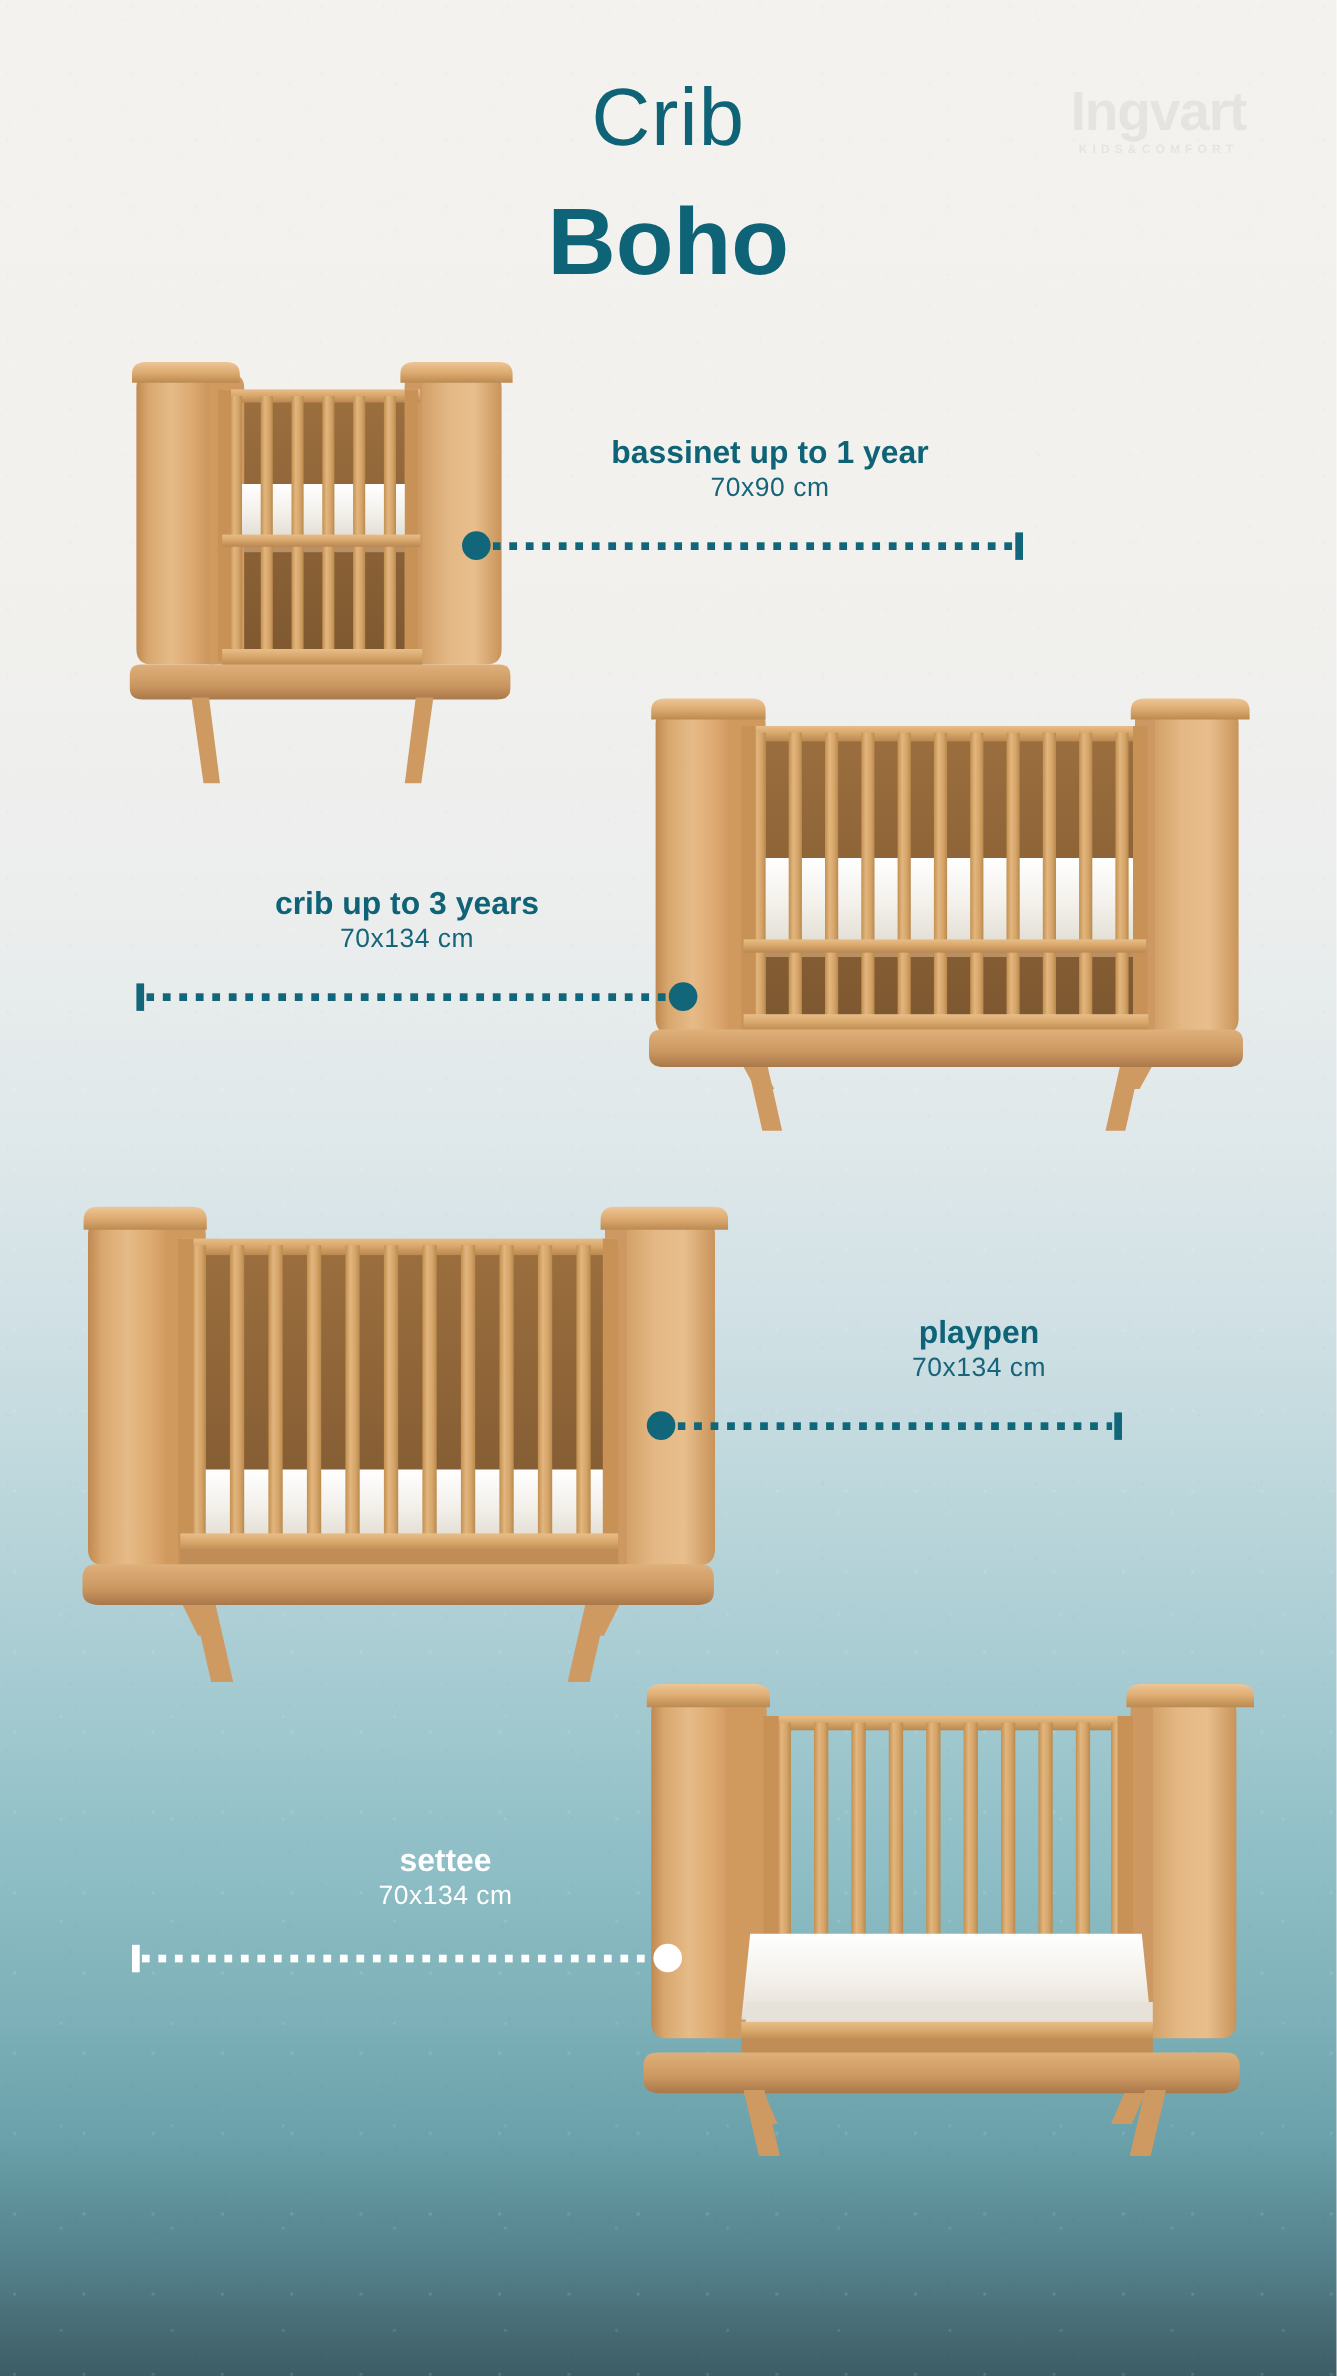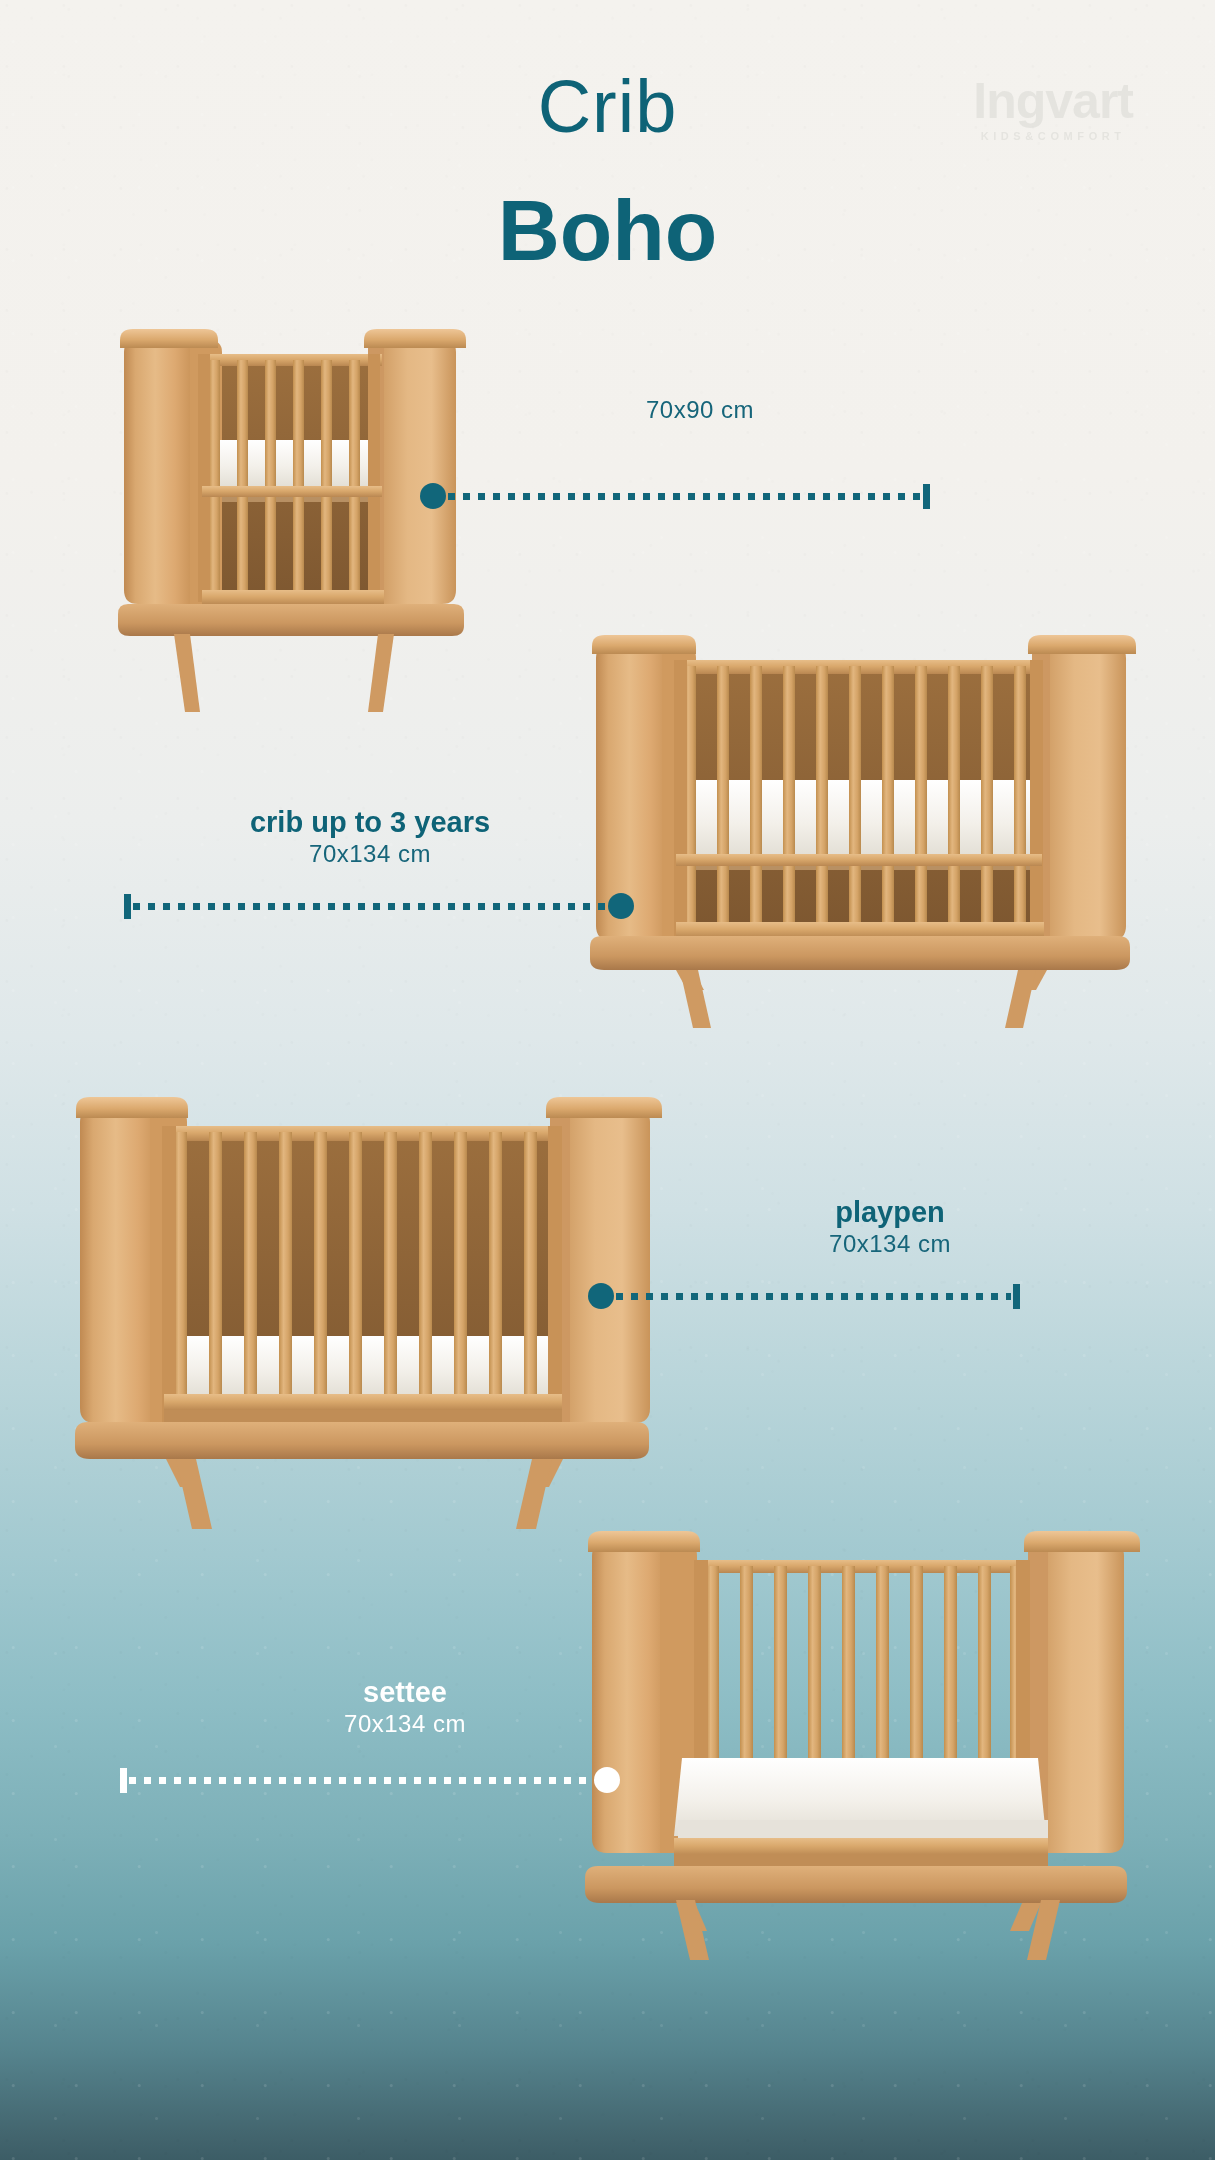--- a/index.html
+++ b/index.html
@@ -34,21 +34,21 @@
       radial-gradient(circle at 21% 57%, rgba(255,255,255,.25) 0 1px, transparent 2px),
       radial-gradient(circle at 55% 78%, rgba(255,255,255,.20) 0 1px, transparent 2px),
       radial-gradient(circle at 83% 88%, rgba(0,0,0,.015) 0 1px, transparent 2px);
     background-size:57px 61px, 83px 79px, 97px 67px, 71px 89px, 63px 73px, 101px 93px, 77px 85px;
   }
 
   
   #header { position:absolute; left:0; top:0; width:1215px; height:300px;padding-left:40px; }
   #title-block { position:absolute; left:0; top:70px; width:1215px; text-align:center; }
   #title-line1 { font-size:74px; font-weight:300; color:#0e6377; letter-spacing:1px; line-height:1.0; }
-  #title-line2 { font-size:86px; font-weight:700; color:#0e6377; letter-spacing:0px; line-height:1.05; margin-top:41px; }
+  #title-line2 { font-size:86px; font-weight:700; color:#0e6377; letter-spacing:0px; line-height:1.05; margin-top:31px; }
 
   #logo { position:absolute; right:82px; top:76px; text-align:center; opacity:.55; }
   #logo-word { font-size:50px; font-weight:700; color:#d9d9d4; letter-spacing:-1px; line-height:1; }
   #logo-sub  { font-size:11px; font-weight:600; color:#d9d9d4; letter-spacing:4.6px; margin-top:4px; }
 
   
   .callout { position:absolute; }
   .co-label { font-size:29px; font-weight:700; color:#0e6377; line-height:1.18; white-space:nowrap; }
   .co-size  { font-size:24px; font-weight:400; color:#16657a; line-height:1.22; white-space:nowrap; letter-spacing:.5px; }
   .callout.light .co-label, .callout.light .co-size { color:#ffffff; }
@@ -172,20 +172,21 @@
 
     <path d="M18 286 h326 q10 0 10 10 v12 q0 10 -12 10 h-322 q-12 0 -12 -10 v-12 q0 -10 10 -10 z" fill="url(#woodBase)"></path>
 
     <path d="M64 316 l16 0 l10 78 l-15 0 z" fill="#cf9a62"></path>
     <path d="M268 316 l16 0 l-11 78 l-15 0 z" fill="#cf9a62"></path>
   </svg>
 </div>
 
 <div class="callout" id="callout-bassinet" style="left:420px; top:395px; width:560px;">
   <div style="text-align:center">
+    <div class="co-label">bassinet up to 1 year</div>
     <div class="co-size">70x90 cm</div>
   </div>
   <div class="rule" style="left:0; top:96px; width:510px; position:absolute;">
     <div class="knob"></div>
     <div class="dots" style="margin:0 2px"></div>
     <div class="cap"></div>
   </div>
 </div>
 
 <div class="crib" id="crib-full" style="left:580px; top:630px;">

